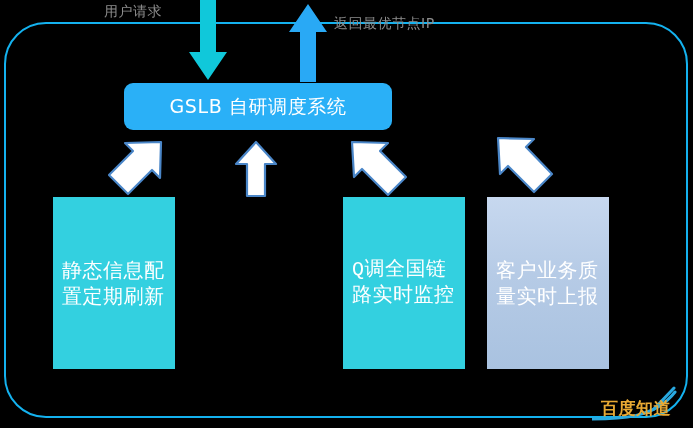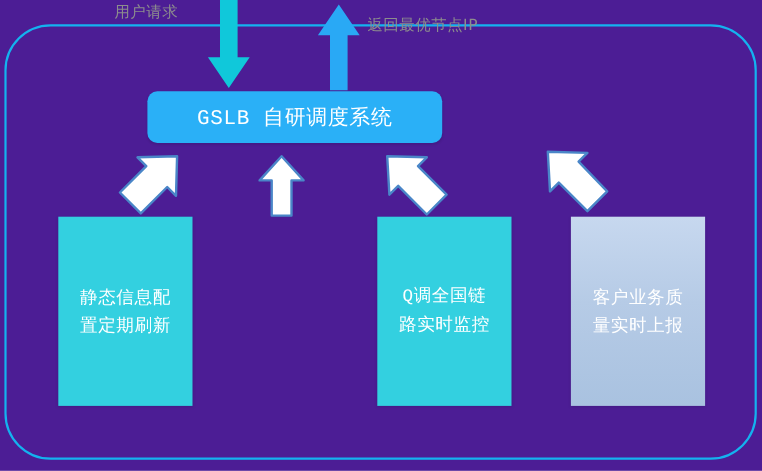--- a/index.html
+++ b/index.html
@@ -13,21 +13,21 @@
     position: relative;
     overflow: hidden;
     font-family: "DejaVu Sans", "Liberation Sans", sans-serif;
   }
 
   #stage {
     position: absolute;
     left: 0; top: 0;
     width: 693px;
     height: 428px;
-    background: #4c1d95;
+    background: #000000;
   }
 
   
   .outer-frame {
     position: absolute;
     left: 4px;
     top: 22px;
     width: 684px;
     height: 396px;
     border: 2px solid #14b2ef;
@@ -52,31 +52,30 @@
   .flow-arrow {
     position: absolute;
     overflow: visible;
   }
   .flow-arrow-down { left: 188px; top: 0px; }
   .flow-arrow-up   { left: 288px; top: 4px; }
 
   
   .gslb-box {
     position: absolute;
-    left: 134px;
+    left: 124px;
     top: 83px;
     width: 268px;
     height: 47px;
     background: #2ab0f7;
     border-radius: 9px;
     display: flex;
     align-items: center;
     justify-content: center;
     box-shadow: 0 1px 2px rgba(0,0,0,0.10);
-    font-family: Liberation Mono, monospace;
   }
   .gslb-label {
     color: #ffffff;
     font-size: 19px;
     letter-spacing: 0.6px;
     white-space: nowrap;
   }
 
   
   .hollow-arrow { position: absolute; }
@@ -92,32 +91,31 @@
     width: 122px;
     height: 172px;
     display: flex;
     align-items: center;
     justify-content: center;
     box-shadow: 0 1px 3px rgba(0,0,0,0.13);
   }
   .block-cyan { background: #33d0e0; }
   .block-grey {
     background: linear-gradient(180deg, #c7d8ef 0%, #b6cbe6 45%, #a9c2e0 100%);
-    margin-left: 32px;
   }
   .block-1 { left: 53px; }
   .block-2 { left: 198px; }
   .block-3 { left: 343px; font-family: Liberation Mono, monospace; }
   .block-4 { left: 487px; }
 
   .block-label {
     color: #ffffff;
-    font-size: 16px;
+    font-size: 20px;
     line-height: 26px;
-    text-align: center;
+    text-align: left;
     letter-spacing: 0.5px;
     width: 104px;
     white-space: pre-line;
   }
 
   
   .watermark {
     position: absolute;
     left: 592px;
     top: 386px;
@@ -182,14 +180,21 @@
   <div class="block block-cyan block-3">
     <span class="block-label">Q调全国链
 路实时监控</span>
   </div>
 
   <div class="block block-grey block-4">
     <span class="block-label">客户业务质
 量实时上报</span>
   </div>
 
+  <div class="watermark">
+    <svg width="101" height="42" viewBox="0 0 101 42">
+      <path d="M82,2 L62,23" stroke="#29a9e0" stroke-width="3" fill="none" stroke-linecap="round"></path>
+      <path d="M0,33 C26,33 62,33 83,6" stroke="#29a9e0" stroke-width="3" fill="none" stroke-linecap="round"></path>
+    </svg>
+    <span class="watermark-text">百度知道</span>
+  </div>
 
 </div>
 
 </body></html>

